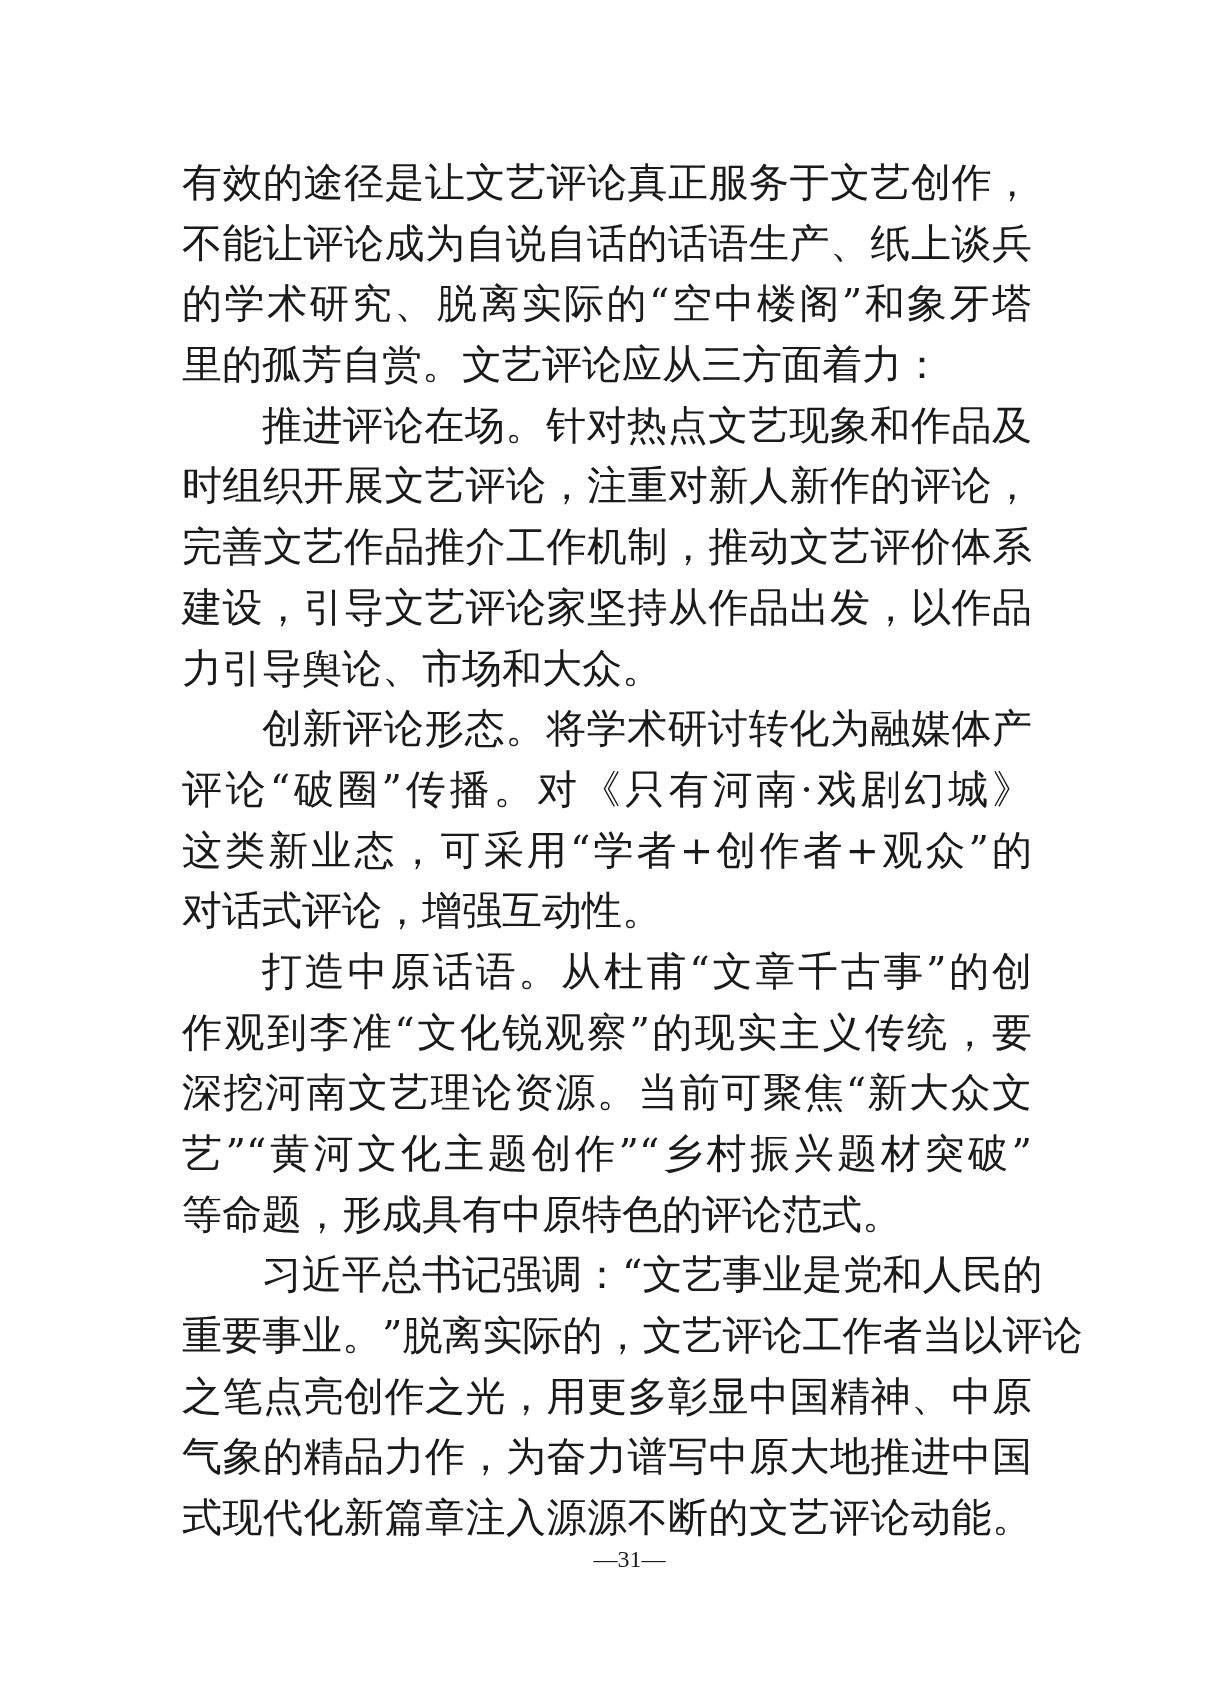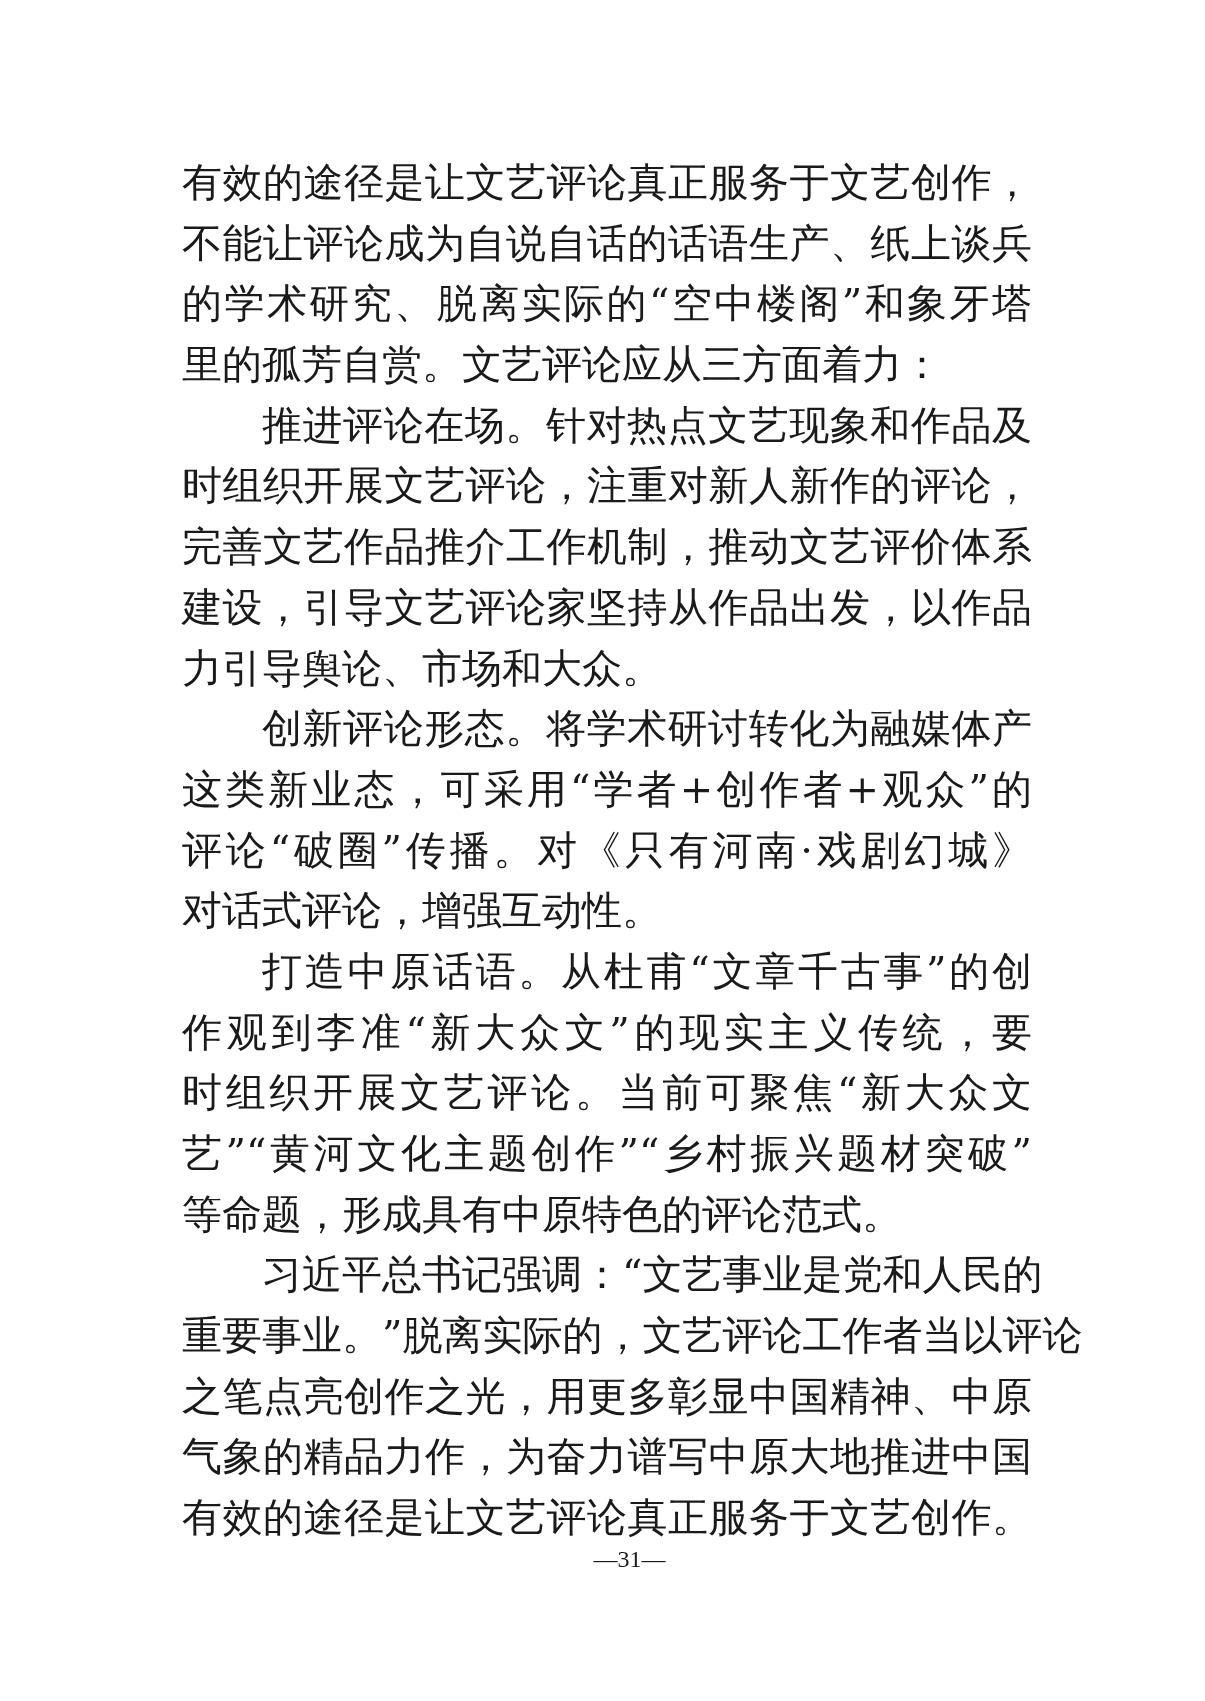--- a/index.html
+++ b/index.html
@@ -28,28 +28,28 @@
       <div class="line">有效的途径是让文艺评论真正服务于文艺创作，</div>
       <div class="line">不能让评论成为自说自话的话语生产、纸上谈兵</div>
       <div class="line">的学术研究、脱离实际的“空中楼阁”和象牙塔</div>
       <div class="line last">里的孤芳自赏。文艺评论应从三方面着力：</div>
       <div class="line indent">推进评论在场。针对热点文艺现象和作品及</div>
       <div class="line">时组织开展文艺评论，注重对新人新作的评论，</div>
       <div class="line">完善文艺作品推介工作机制，推动文艺评价体系</div>
       <div class="line">建设，引导文艺评论家坚持从作品出发，以作品</div>
       <div class="line last">力引导舆论、市场和大众。</div>
       <div class="line indent">创新评论形态。将学术研讨转化为融媒体产</div>
+      <div class="line">评论“破圈”传播。对《只有河南·戏剧幻城》</div>
       <div class="line">这类新业态，可采用“学者+创作者+观众”的</div>
-      <div class="line">评论“破圈”传播。对《只有河南·戏剧幻城》</div>
       <div class="line last">对话式评论，增强互动性。</div>
       <div class="line indent">打造中原话语。从杜甫“文章千古事”的创</div>
-      <div class="line">作观到李准“新大众文”的现实主义传统，要</div>
-      <div class="line">时组织开展文艺评论。当前可聚焦“新大众文</div>
+      <div class="line">作观到李准“文化锐观察”的现实主义传统，要</div>
+      <div class="line">深挖河南文艺理论资源。当前可聚焦“新大众文</div>
       <div class="line">艺”“黄河文化主题创作”“乡村振兴题材突破”</div>
       <div class="line last">等命题，形成具有中原特色的评论范式。</div>
       <div class="line indent">习近平总书记强调：“文艺事业是党和人民的</div>
       <div class="line">重要事业。”脱离实际的，文艺评论工作者当以评论</div>
       <div class="line">之笔点亮创作之光，用更多彰显中国精神、中原</div>
       <div class="line">气象的精品力作，为奋力谱写中原大地推进中国</div>
-      <div class="line">有效的途径是让文艺评论真正服务于文艺创作。</div>
+      <div class="line">式现代化新篇章注入源源不断的文艺评论动能。</div>
     </div>
   <div class="page-number">—31—</div>
 </div>
 
 </body></html>

